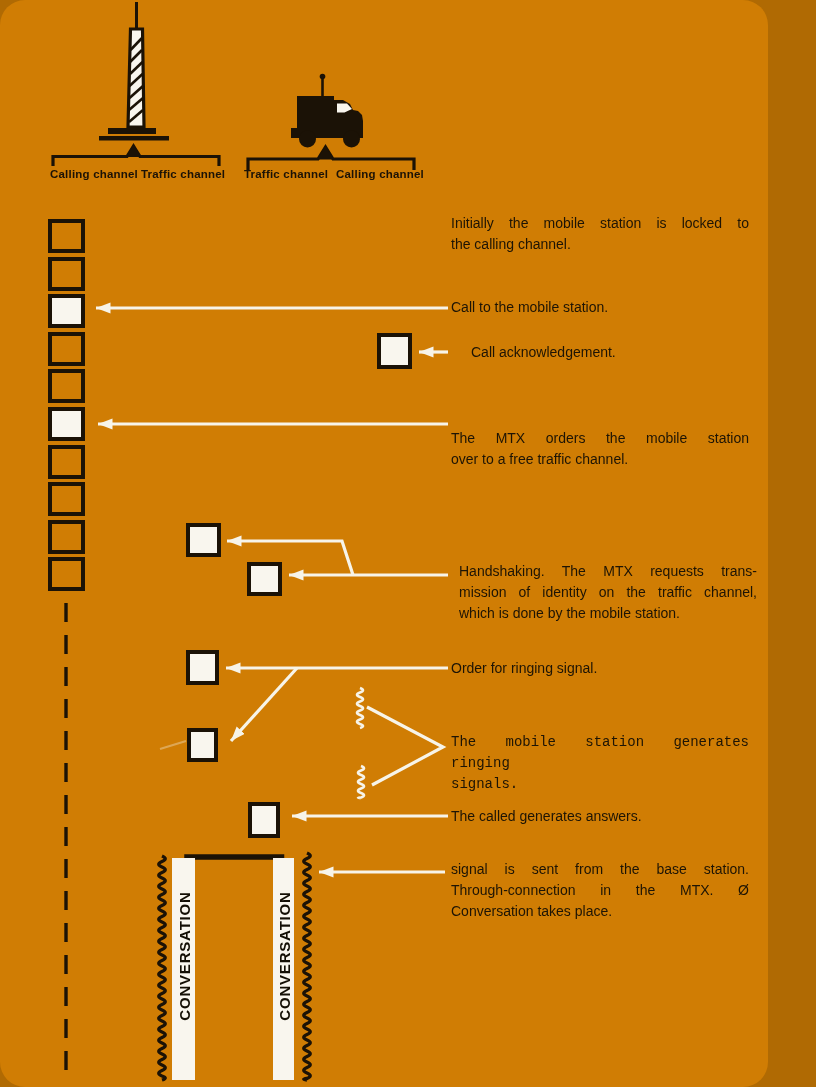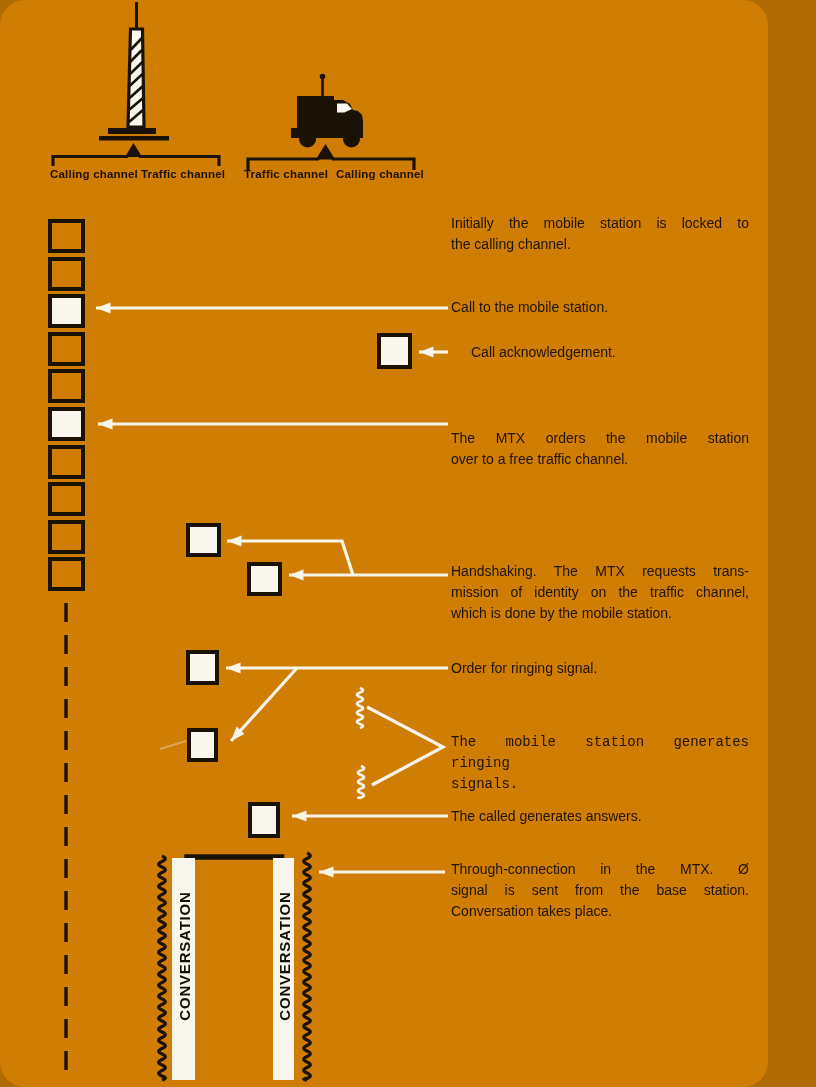--- a/index.html
+++ b/index.html
@@ -196,34 +196,34 @@
   <div class="msg" style="top:297px;">
       <div>Call to the mobile station.</div>
     </div>
   <div class="msg" style="top:342px;margin-left:20px;">
       <div>Call acknowledgement.</div>
     </div>
   <div class="msg" style="top:412px;margin-top:16px;">
       <div class="just">The MTX orders the mobile station</div>
       <div>over to a free traffic channel.</div>
     </div>
-  <div class="msg" style="top:561px;">
+  <div class="msg" style="top:561px;margin-left:8px;">
       <div class="just">Handshaking. The MTX requests trans-</div>
       <div class="just">mission of identity on the traffic channel,</div>
       <div>which is done by the mobile station.</div>
     </div>
   <div class="msg" style="top:658px;">
       <div>Order for ringing signal.</div>
     </div>
   <div class="msg" style="top:732px;font-family:Liberation Mono, monospace;">
       <div class="just">The mobile station generates ringing</div>
       <div>signals.</div>
     </div>
   <div class="msg" style="top:806px;">
       <div>The called generates answers.</div>
     </div>
   <div class="msg" style="top:859px;">
+      <div class="just">signal is sent from the base station.</div>
       <div class="just">Through-connection in the MTX. Ø</div>
-      <div class="just">signal is sent from the base station.</div>
       <div>Conversation takes place.</div>
     </div>
 
 </div>
 
 </body></html>

